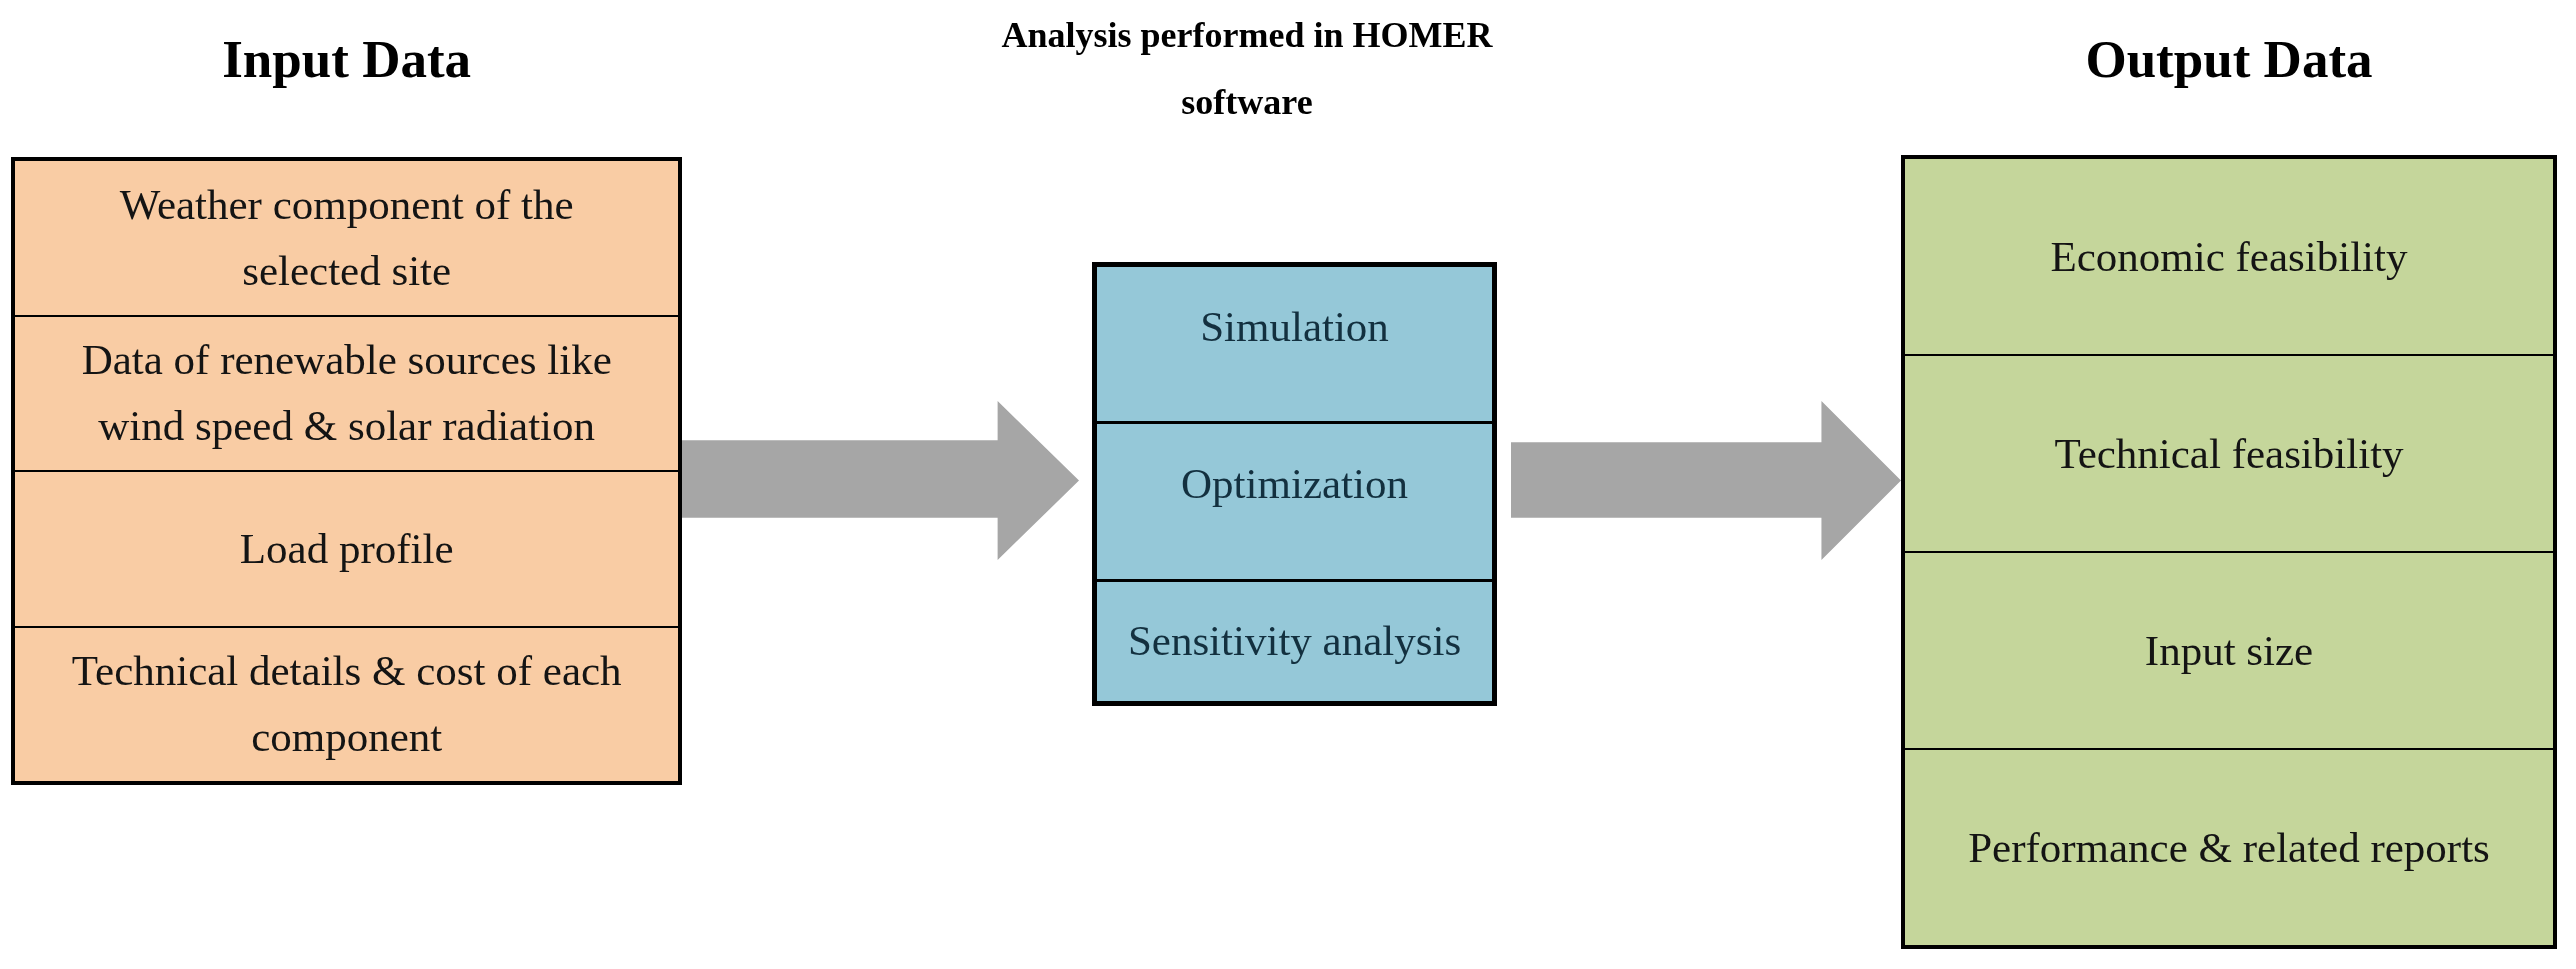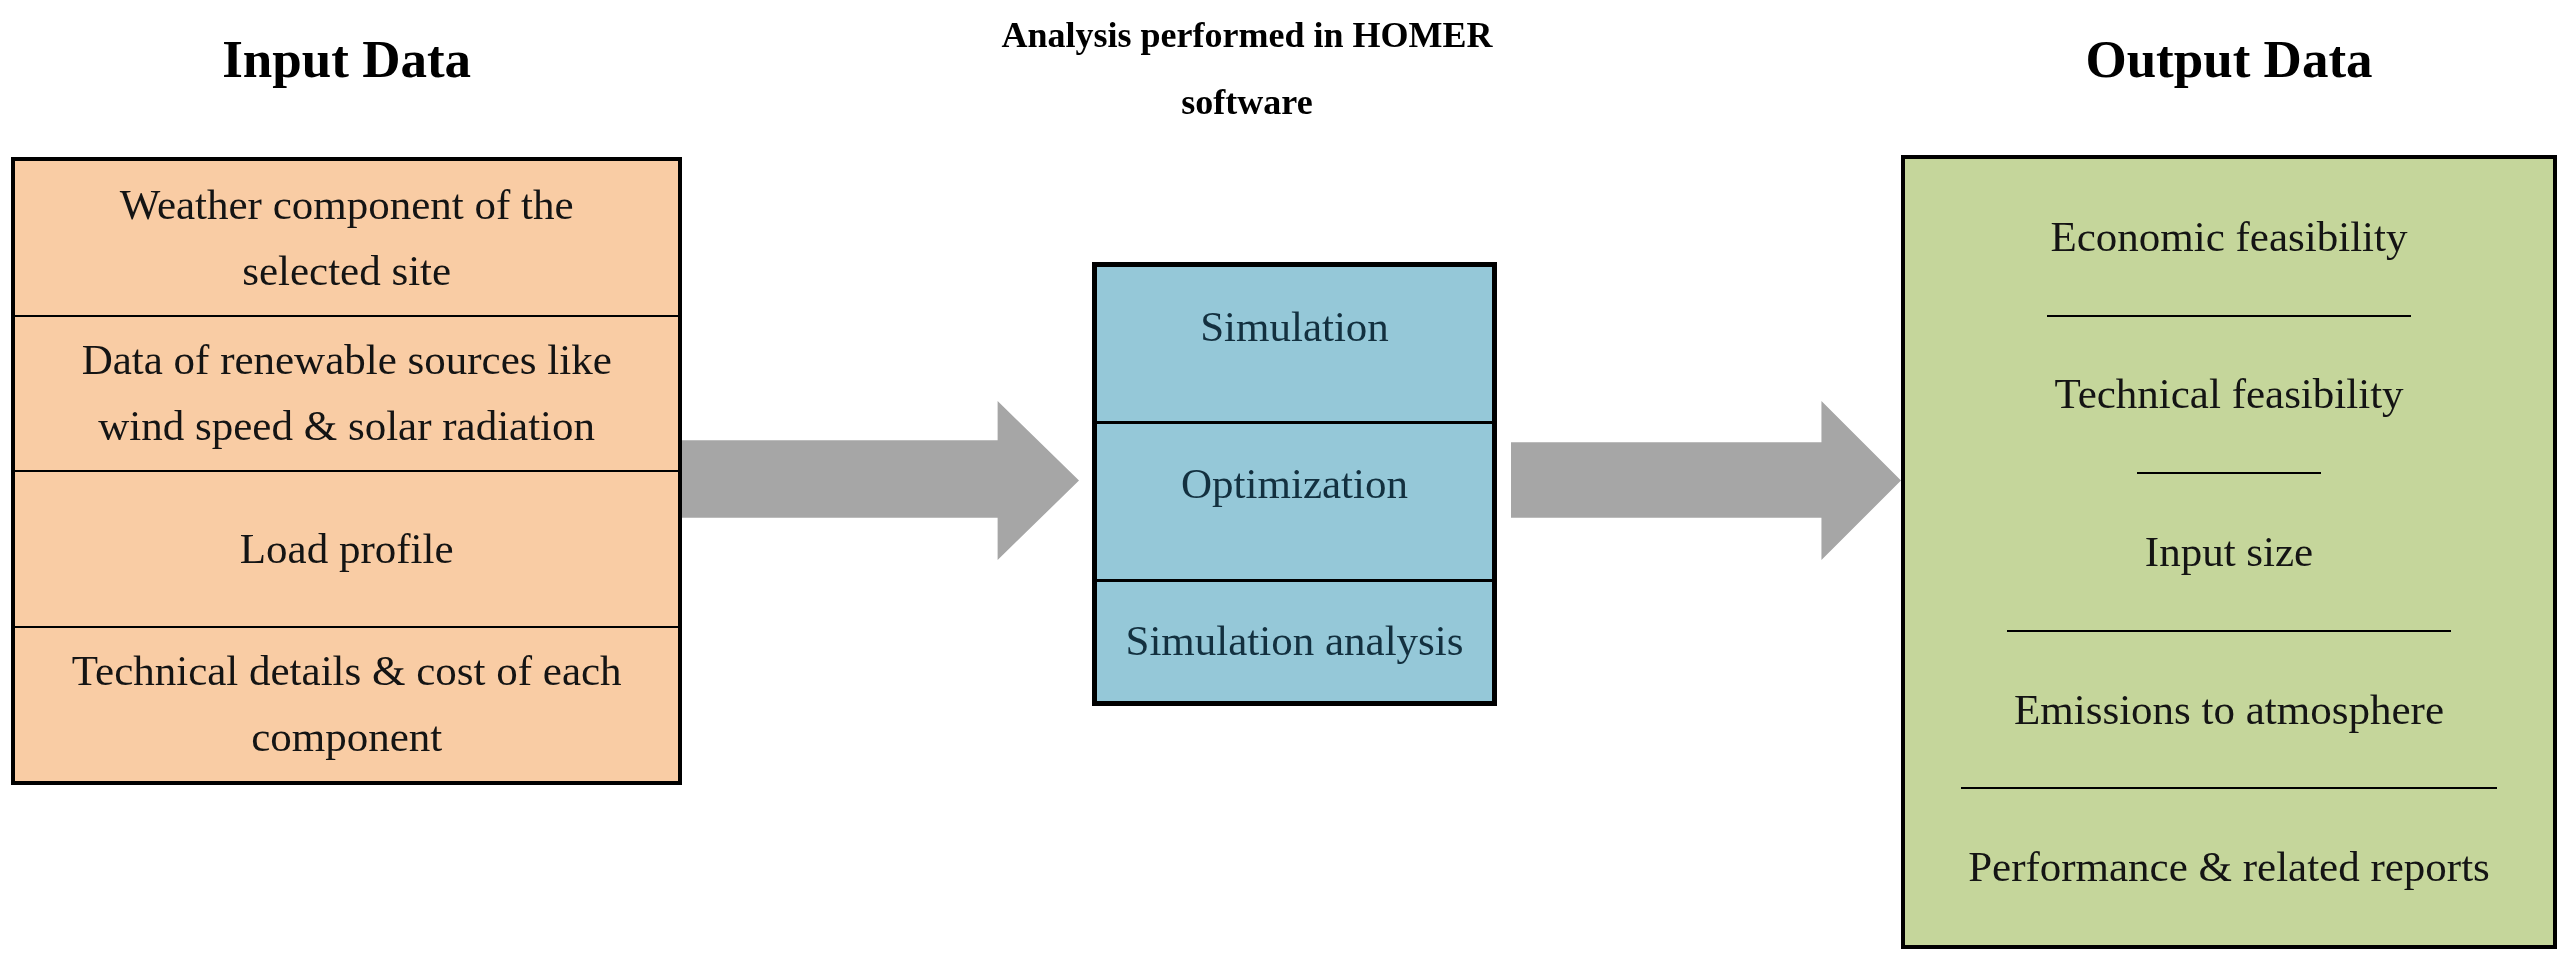--- a/index.html
+++ b/index.html
@@ -27,21 +27,21 @@
   #heading-process{left:966px;top:1.9px;width:562px;font-size:36px;}
   #heading-output{left:1901px;top:26px;width:656px;}
 
   .flowbox{
     position:absolute;box-sizing:border-box;
     display:flex;flex-direction:column;
     border:4.7px solid var(--border);
   }
   #box-input{left:11.2px;top:157px;width:671px;height:628px;background:var(--input_fill);}
   #box-process{left:1092px;top:262px;width:405px;height:444px;background:var(--process_fill);border-width:5.6px;}
-  #box-output{left:1901px;top:155px;width:656px;height:794px;background:var(--output_fill);align-items:center;}
+  #box-output{left:1901px;top:155px;width:656px;height:794px;background:var(--output_fill);}
 
   .row{
     flex:1 1 0;display:flex;align-items:center;justify-content:center;
     text-align:center;font-size:43px;line-height:66px;color:var(--row_text);
     white-space:pre-line;padding:0 7.5px;
   }
   .row + .row{border-top:2.8px solid var(--border);}
   #box-process .row{color:var(--process_text);}
   #box-process .row + .row{border-top-width:3.7px;margin-top:35px;}
 
@@ -73,25 +73,24 @@
   <div class="row">Load profile</div>
   <div class="row">Technical details &amp; cost of each
 component</div>
 </div>
 
 <div id="arrow-left" class="block-arrow"></div>
 
 <div id="box-process" class="flowbox">
   <div class="row">Simulation</div>
   <div class="row">Optimization</div>
-  <div class="row">Simulation analysis</div>
+  <div class="row">Sensitivity analysis</div>
 </div>
 
 <div id="arrow-right" class="block-arrow"></div>
 
 <div id="box-output" class="flowbox">
   <div class="row">Economic feasibility</div>
   <div class="row">Technical feasibility</div>
   <div class="row">Input size</div>
-  <div class="row">Emissions to atmosphere</div>
   <div class="row">Performance &amp; related reports</div>
 </div>
 
 
 </body></html>

